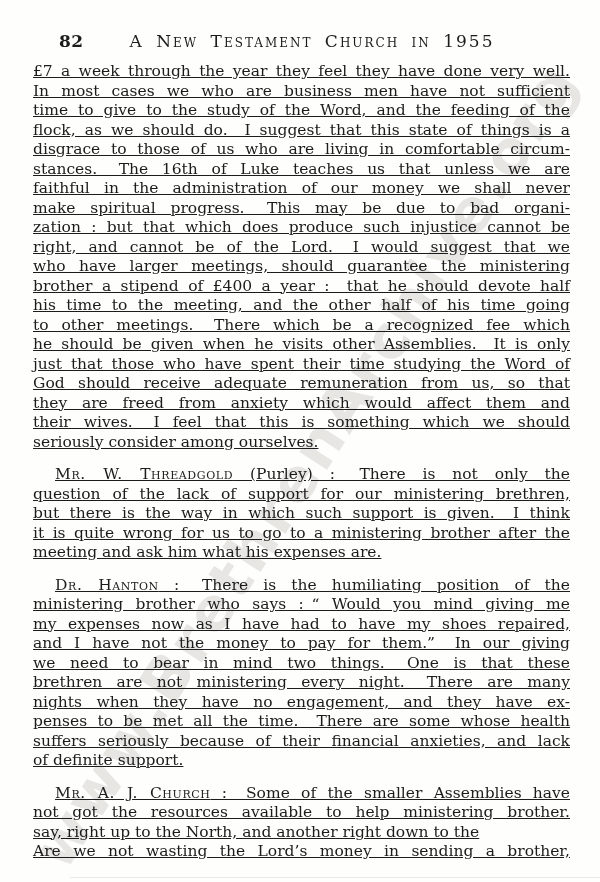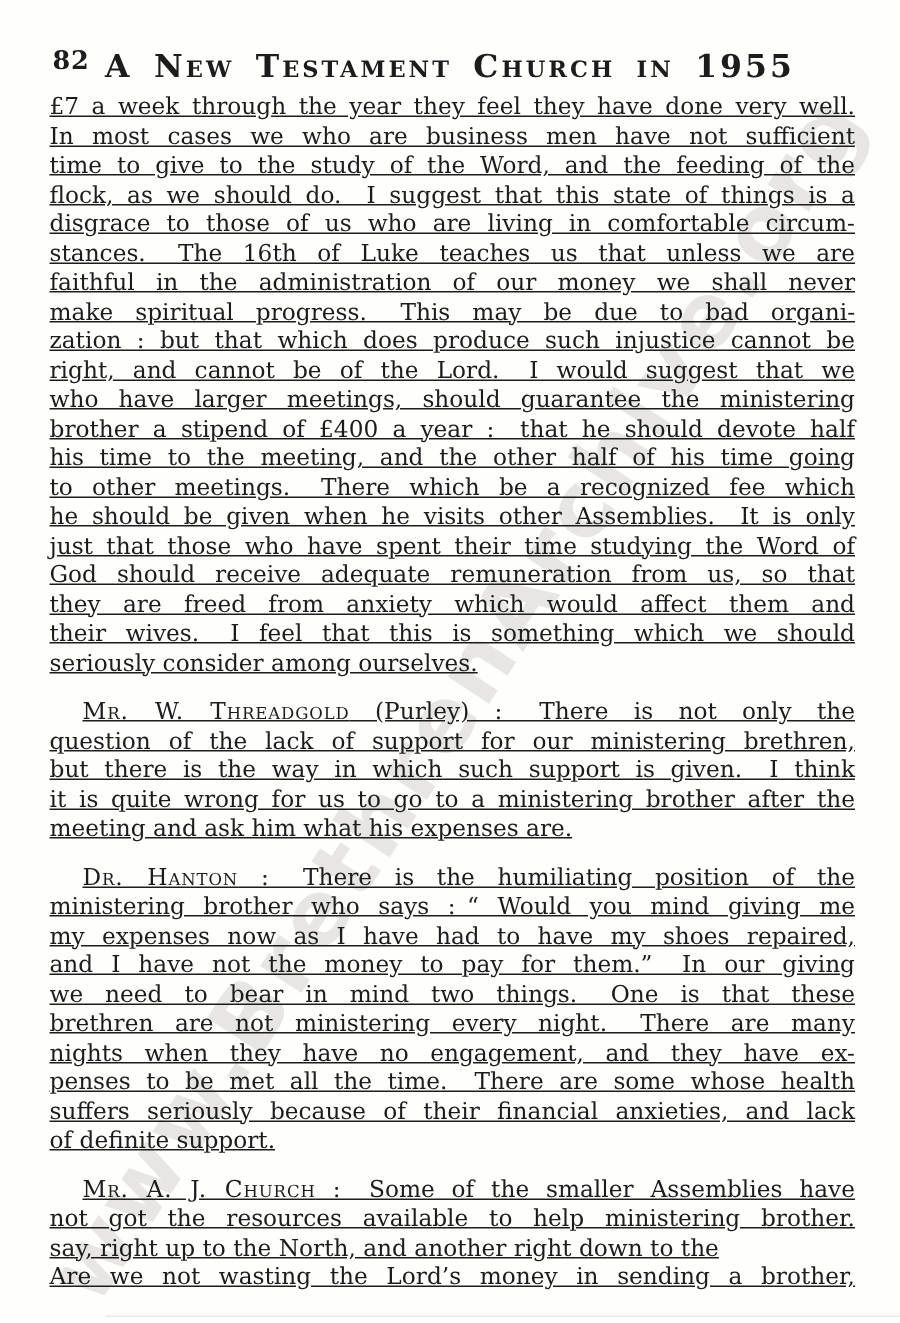--- a/index.html
+++ b/index.html
@@ -27,34 +27,35 @@
     white-space: nowrap;
     color: rgba(138, 136, 126, 0.20);
     z-index: 0;
     user-select: none;
   }
   .header {
     position: relative;
     z-index: 1;
     padding-top: 31px;
     height: 24px;
+    margin-left: 24px;
   }
   .folio {
     position: absolute;
     left: 35px; top: 31px;
     font-size: 17px;
     font-weight: 600;
     letter-spacing: 0.5px;
   }
   .running-title {
     display: block;
     text-align: center;
     font-variant: small-caps;
-    font-size: 21px;
-    font-weight: 700;
+    font-size: 17px;
+    font-weight: 400;
     letter-spacing: 2px;
     word-spacing: 5px;
   }
   .body-text {
     position: relative;
     z-index: 1;
     margin: 7px auto 0 33px;
     width: 537px;
     font-size: 15.5px;
     line-height: 19.5px;

